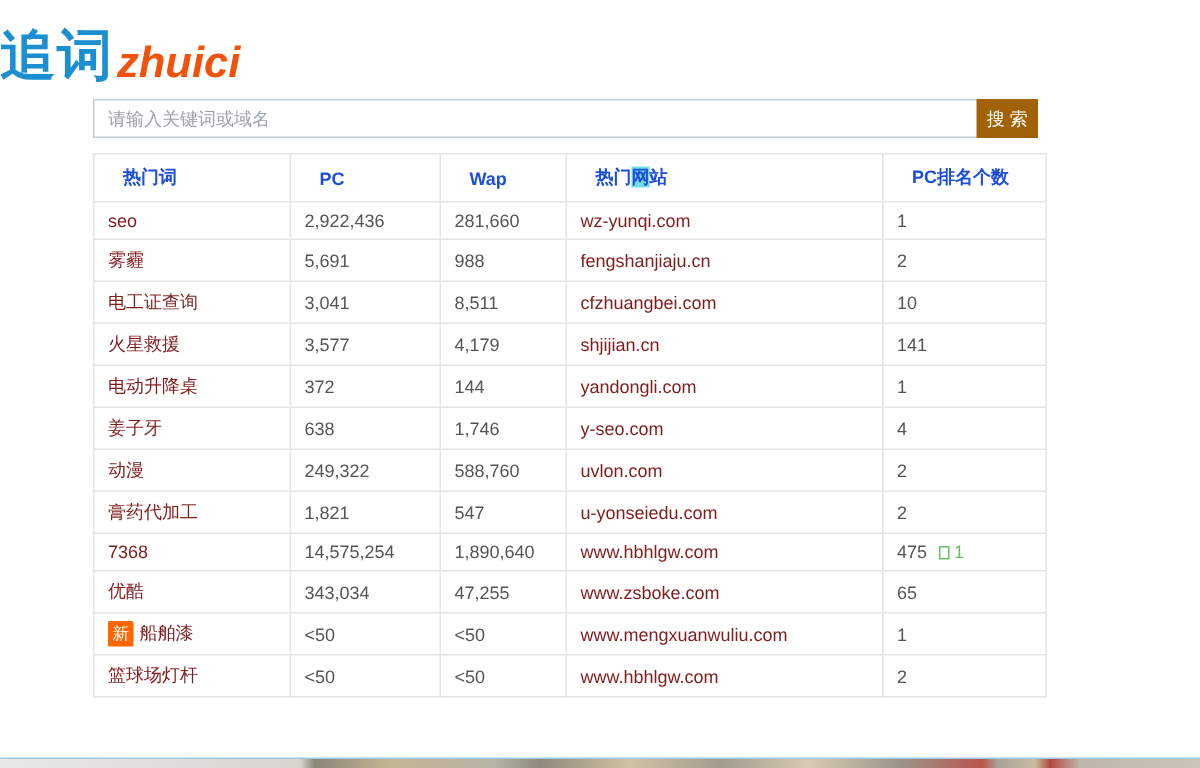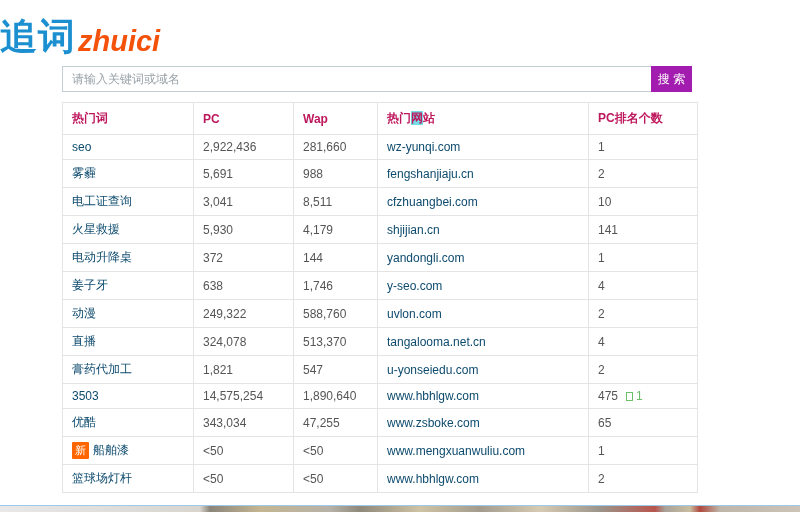--- a/index.html
+++ b/index.html
@@ -12,37 +12,37 @@
     font-family: "Liberation Sans", sans-serif; }
   .logo-en { font-size: 29px; font-weight: bold; font-style: italic; color: #f4520b;
     margin-left: 2px; vertical-align: -2px; }
 
   
   .search-bar { margin: 10px 0 0 62px; width: 630px; height: 22px; display: flex; }
   .search-input { flex: 1; height: 26px; border: 1px solid #c3cdd4; border-right: none;
     padding: 0 9px; font-size: 12px; color: #333; outline: none;
     font-family: "Liberation Sans", sans-serif; }
   .search-input::placeholder { color: #9aa3a9; }
-  .search-btn { width: 41px; height: 26px; background: #a21caf; color: #fff; border: none;
+  .search-btn { width: 41px; height: 26px; background: #a16207; color: #fff; border: none;
     font-size: 12px; cursor: pointer; font-family: "Liberation Sans", sans-serif;
     white-space: nowrap; }
 
   
   .tbl-wrap { margin: 14px 0 0 62px; width: 635px; }
   table { width: 635px; border-collapse: collapse; table-layout: fixed; }
   th, td { border: 1px solid #e4e4e4; font-size: 12px; text-align: left;
     padding: 5px 9px; height: 23px; overflow: hidden; white-space: nowrap; }
-  th { color: #be185d; font-weight: bold; padding: 7px 9px; }
+  th { color: #1d4ed8; font-weight: bold; padding: 7px 19px; }
   td { color: #555; }
   th:nth-child(1), td:nth-child(1) { width: 131px; }
   th:nth-child(2), td:nth-child(2) { width: 100px; }
   th:nth-child(3), td:nth-child(3) { width: 84px; }
   th:nth-child(4), td:nth-child(4) { width: 211px; }
   th:nth-child(5), td:nth-child(5) { width: 109px; }
-  a.cell-link { color: #0c4a6e; text-decoration: none; cursor: pointer; }
+  a.cell-link { color: #7f1d1d; text-decoration: none; cursor: pointer; }
   .hl-char { background: #74dde7; }
   .badge-new { display: inline-block; background: #f60; color: #fff; font-size: 11px;
     padding: 1px 3px; margin-right: 4px; border-radius: 1px; }
   .rank-extra { color: #6abf69; margin-left: 8px; }
   .rank-box-icon { display: inline-block; width: 7px; height: 9px;
     border: 1px solid #6abf69; margin-right: 3px; vertical-align: -1px; }
 
   
   .footer-banner { position: absolute; left: 0; bottom: 0; width: 800px; height: 7px;
     border-top: 1px solid #9ec9e8;
@@ -92,21 +92,21 @@
         </tr>
         <tr>
           <td><a class="cell-link">电工证查询</a></td>
           <td>3,041</td>
           <td>8,511</td>
           <td><a class="cell-link">cfzhuangbei.com</a></td>
           <td>10</td>
         </tr>
         <tr>
           <td><a class="cell-link">火星救援</a></td>
-          <td>5,930</td>
+          <td>3,577</td>
           <td>4,179</td>
           <td><a class="cell-link">shjijian.cn</a></td>
           <td>141</td>
         </tr>
         <tr>
           <td><a class="cell-link">电动升降桌</a></td>
           <td>372</td>
           <td>144</td>
           <td><a class="cell-link">yandongli.com</a></td>
           <td>1</td>
@@ -119,35 +119,28 @@
           <td>4</td>
         </tr>
         <tr>
           <td><a class="cell-link">动漫</a></td>
           <td>249,322</td>
           <td>588,760</td>
           <td><a class="cell-link">uvlon.com</a></td>
           <td>2</td>
         </tr>
         <tr>
-          <td><a class="cell-link">直播</a></td>
-          <td>324,078</td>
-          <td>513,370</td>
-          <td><a class="cell-link">tangalooma.net.cn</a></td>
-          <td>4</td>
-        </tr>
-        <tr>
           <td><a class="cell-link">膏药代加工</a></td>
           <td>1,821</td>
           <td>547</td>
           <td><a class="cell-link">u-yonseiedu.com</a></td>
           <td>2</td>
         </tr>
         <tr>
-          <td><a class="cell-link">3503</a></td>
+          <td><a class="cell-link">7368</a></td>
           <td>14,575,254</td>
           <td>1,890,640</td>
           <td><a class="cell-link">www.hbhlgw.com</a></td>
           <td>475<span class="rank-extra"><span class="rank-box-icon"></span>1</span></td>
         </tr>
         <tr>
           <td><a class="cell-link">优酷</a></td>
           <td>343,034</td>
           <td>47,255</td>
           <td><a class="cell-link">www.zsboke.com</a></td>

